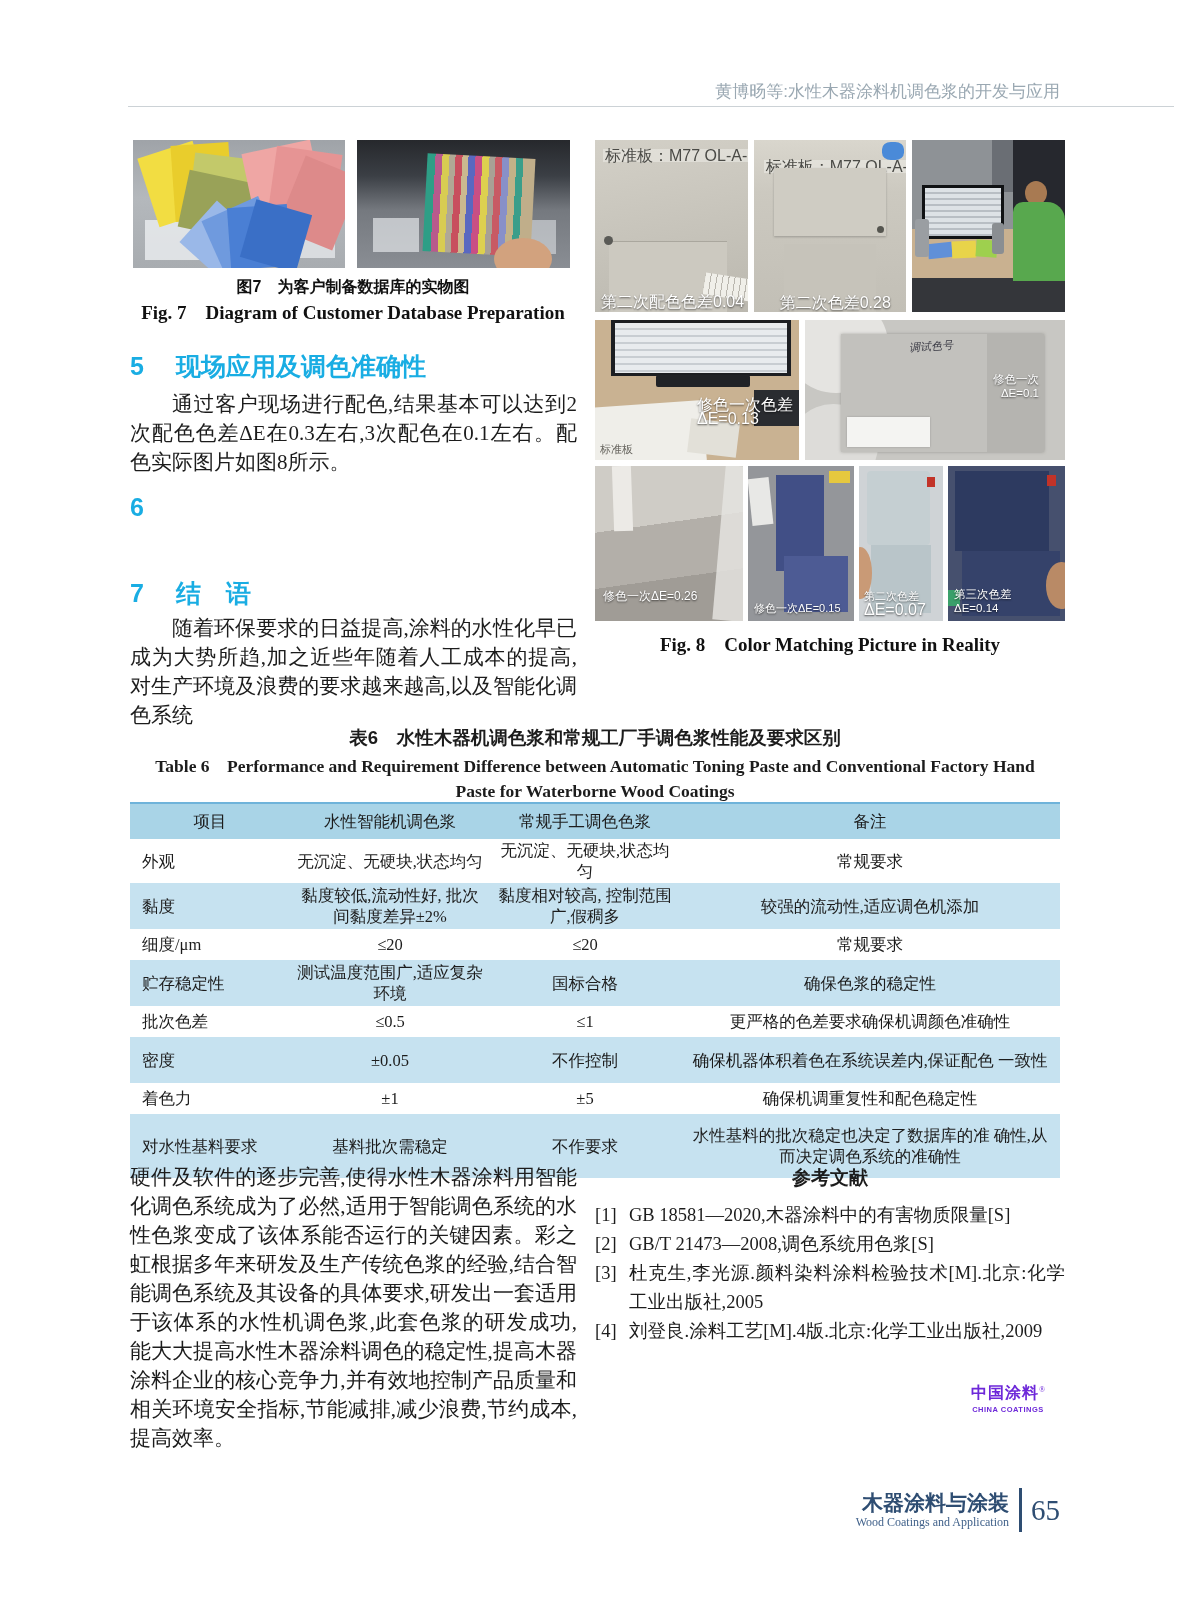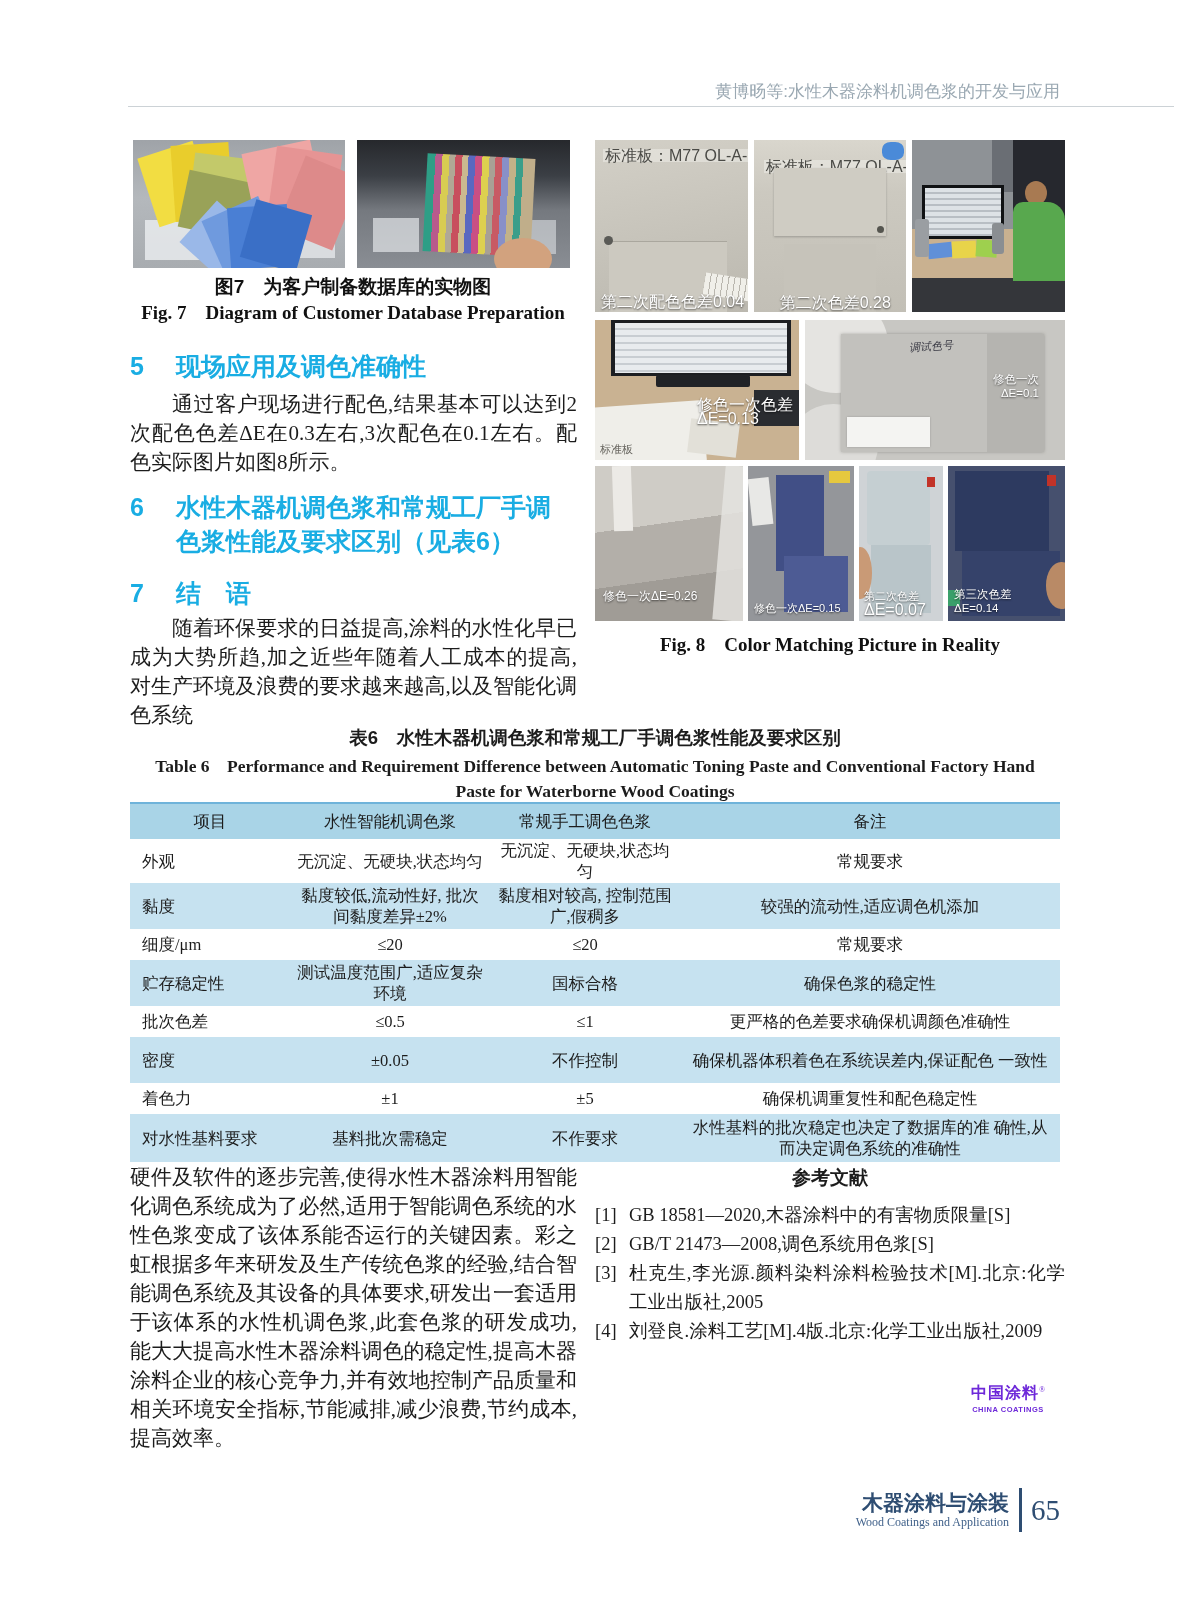--- a/index.html
+++ b/index.html
@@ -17,21 +17,21 @@
   #head-rule{position:absolute;top:106px;left:128px;width:1046px;border-top:1.5px solid #ccd2d6;}
 
   
   .ph{position:relative;overflow:hidden;background:#9a9ea2;}
   .lbl{position:absolute;font-family:"Liberation Sans","DejaVu Sans",sans-serif;
     font-size:16px;line-height:13px;color:#fff;text-shadow:0 1px 2px rgba(0,0,0,.65);font-weight:500;white-space:nowrap;}
   .lbl.dark{color:#4a4a46;text-shadow:none;background:rgba(245,245,240,.45);padding:0 2px;}
 
   
   .caption{text-align:center;}
-  .cap-zh{font-family:"Liberation Sans","DejaVu Sans",sans-serif;font-weight:700;font-size:19px;line-height:26px;color:#111;}
+  .cap-zh{font-family:"Liberation Sans","DejaVu Sans",sans-serif;font-weight:700;font-size:16px;line-height:26px;color:#111;}
   .cap-en{font-family:"Liberation Serif","DejaVu Serif",serif;font-weight:700;font-size:19px;line-height:26px;color:#111;}
 
   
   .sec{display:flex;color:#19ade3;font-family:"Liberation Sans","DejaVu Sans",sans-serif;
     font-weight:700;font-size:25px;line-height:34px;}
   .sec .num{flex:0 0 46px;}
   .sec .tt{flex:1;}
 
   .para{font-size:21px;line-height:29px;text-align:justify;}
   .ind{text-indent:2em;}
@@ -41,21 +41,21 @@
   .t-title-en{font-family:"Liberation Serif","DejaVu Serif",serif;font-weight:700;font-size:17.5px;line-height:25px;text-align:center;}
   table.t6{border-collapse:collapse;table-layout:fixed;width:930px;border-top:2.5px solid #6fb3da;
     font-size:16.5px;line-height:21px;}
   table.t6 th{font-weight:400;}
   table.t6 th,table.t6 td{padding:1px 6px;text-align:center;vertical-align:middle;}
   table.t6 td.c1{text-align:left;padding-left:12px;}
   tr.hd{background:#a9d4e7;height:36px;}
   tr.w1{background:#ffffff;height:31px;}
   tr.w2{background:#ffffff;height:31px;}
   tr.b1{background:#c6e2f0;height:46px;}
-  tr.b2{background:#c6e2f0;height:48px;}
+  tr.b2{background:#c6e2f0;height:64px;}
 
   
   #ref-title{text-align:center;font-family:"Liberation Sans","DejaVu Sans",sans-serif;
     font-weight:700;font-size:19px;margin-bottom:10px;}
   .ref{display:flex;font-size:18.5px;line-height:29px;}
   .ref .rn{flex:0 0 34px;}
   .ref .rt{flex:1;text-align:justify;}
 
   
   #logo{position:absolute;left:958px;top:1383px;width:100px;text-align:center;color:#6d28d9;}
@@ -201,22 +201,20 @@
 </div>
 
 <div class="abs sec" style="left:130px;top:349px;width:446px;">
   <span class="num">5</span>
   <span class="tt">现场应用及调色准确性</span>
 </div>
 <div class="abs para ind" style="left:130px;top:390px;width:447px;">通过客户现场进行配色,结果基本可以达到2次配色色差ΔE在0.3左右,3次配色在0.1左右。配色实际图片如图8所示。</div>
 
 <div class="abs sec" style="left:130px;top:490px;width:452px;">
   <span class="num">6</span>
-  <span class="tt"><span>水性木器机调色浆和常规工厂手调</span><br>
-  <span>色浆性能及要求区别（见表6）</span></span>
 </div>
 
 <div class="abs sec" style="left:130px;top:576px;width:446px;">
   <span class="num">7</span>
   <span class="tt">结　语</span>
 </div>
 <div class="abs para ind" style="left:130px;top:614px;width:447px;">随着环保要求的日益提高,涂料的水性化早已成为大势所趋,加之近些年随着人工成本的提高,对生产环境及浪费的要求越来越高,以及智能化调色系统</div>
 
 <div class="abs" style="left:130px;top:726px;width:930px;">
   <div class="t-title-zh">表6　水性木器机调色浆和常规工厂手调色浆性能及要求区别</div>

